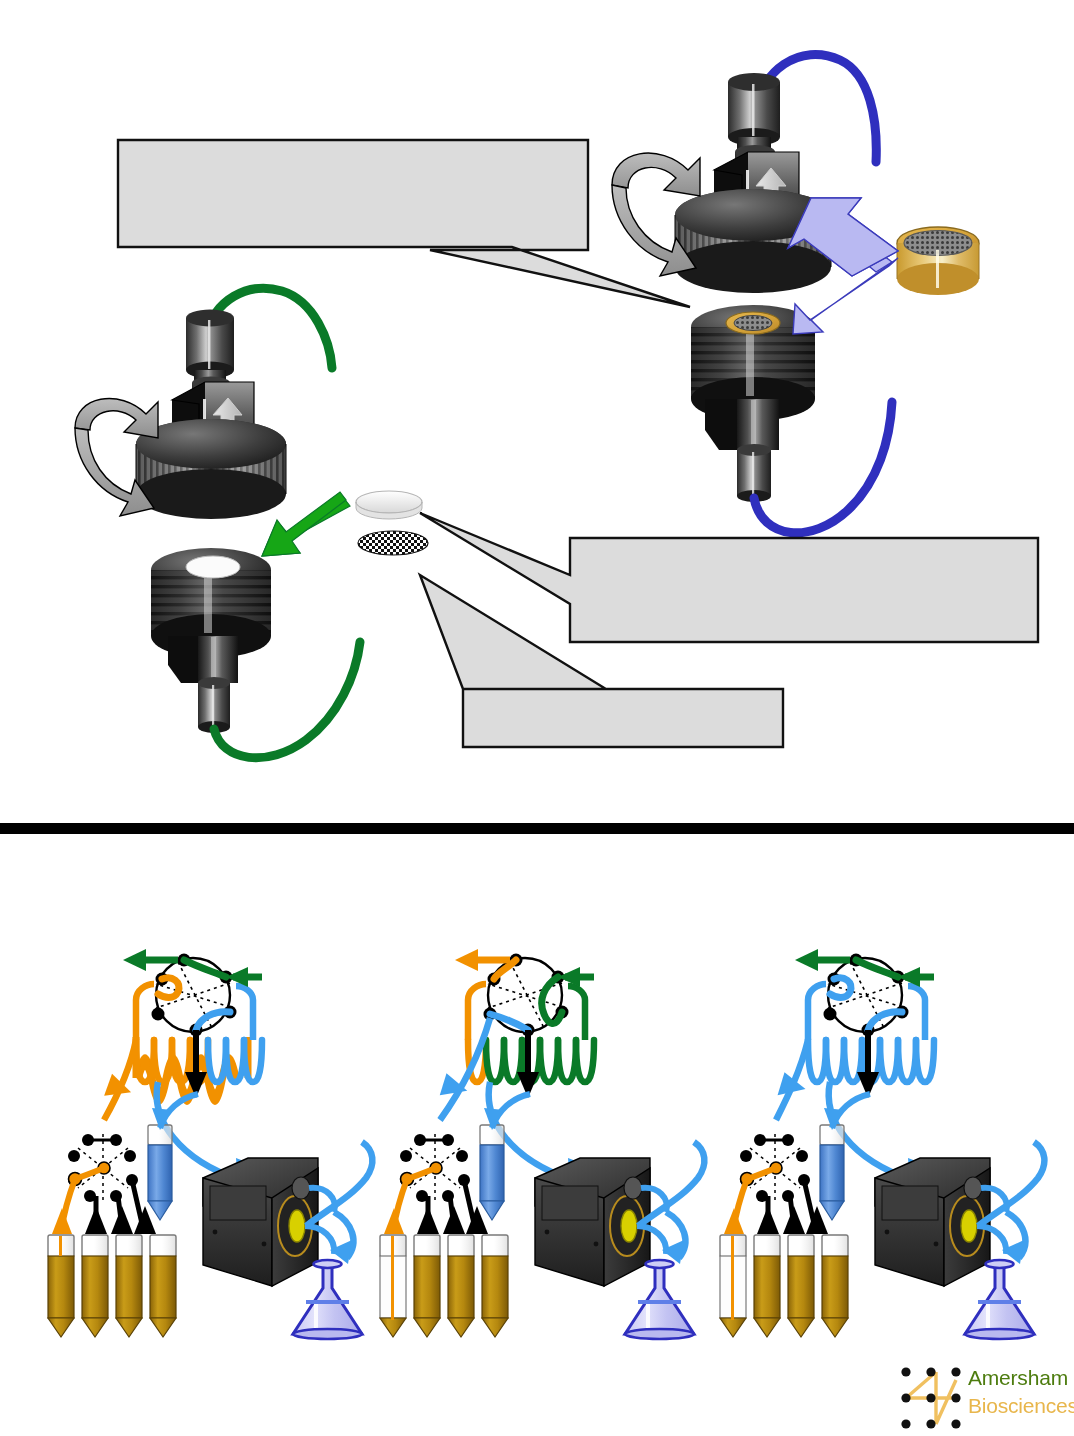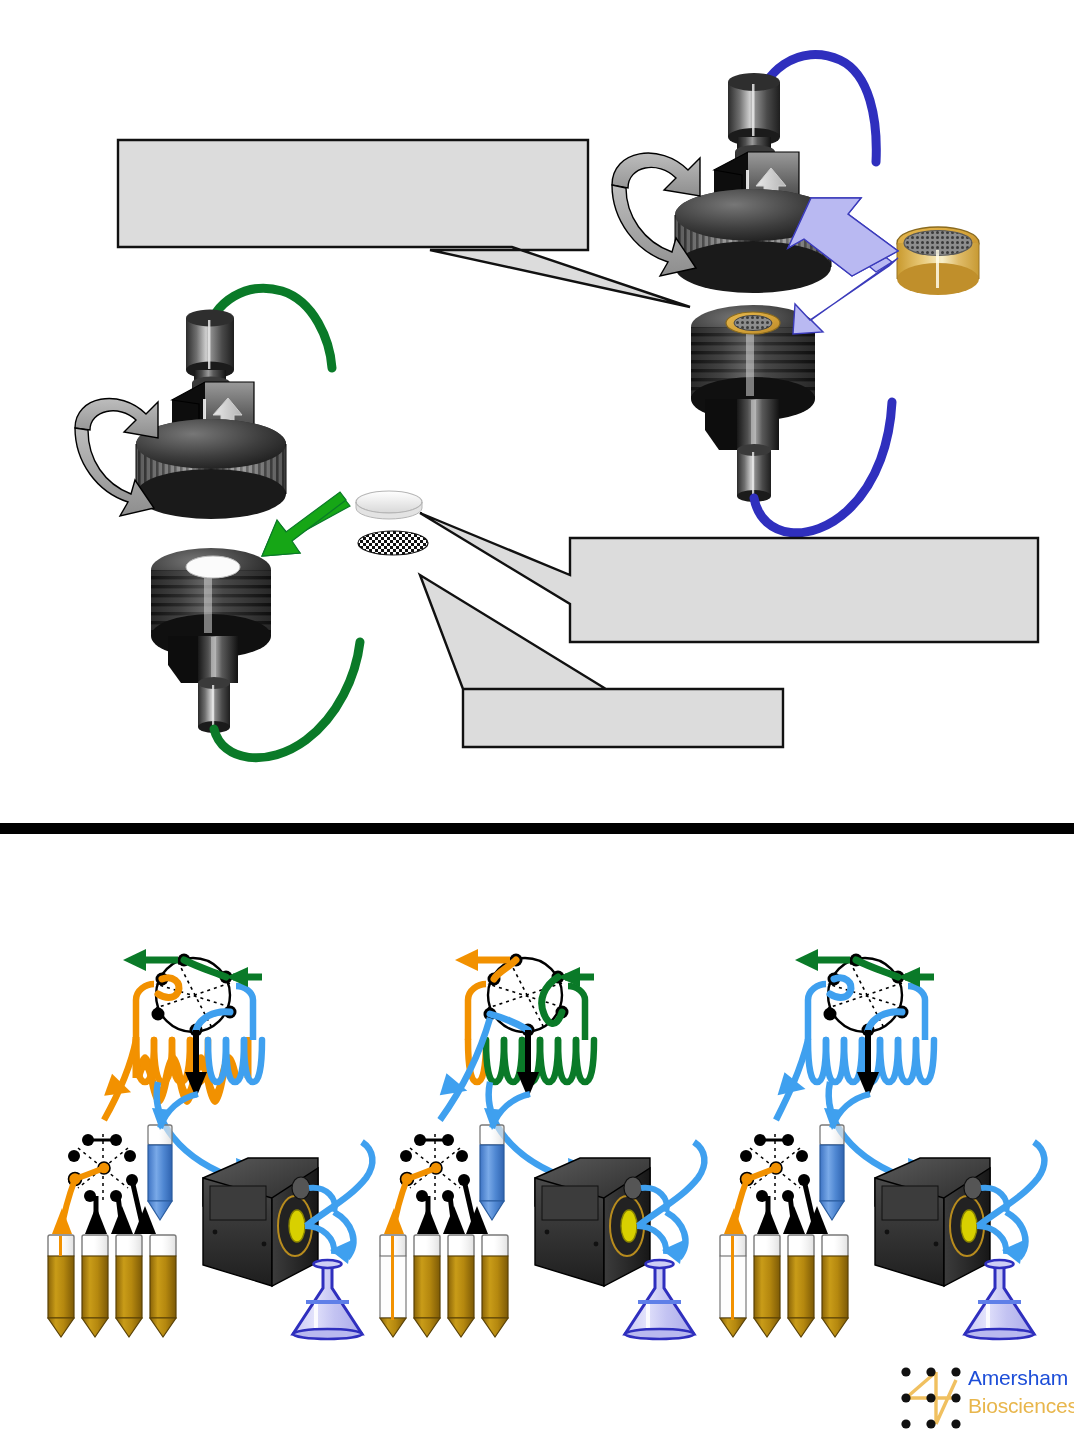--- a/index.html
+++ b/index.html
@@ -6,21 +6,21 @@
   html,body{margin:0;padding:0;background:#ffffff;}
   body{font-family:"Liberation Sans", sans-serif;}
   #page{position:relative;width:1074px;height:1436px;background:#fff;overflow:hidden;}
   .layer{position:absolute;left:0;top:0;width:1074px;height:1436px;}
   .callout-text{
     position:absolute;font-size:13px;color:#000;line-height:1.25;
     white-space:pre-wrap;
   }
   .logo-wrap{position:absolute;left:880px;top:1352px;width:190px;height:84px;}
   .logo-name{
-    position:absolute;left:88px;top:14px;font-size:21px;color:#1d4ed8;
+    position:absolute;left:88px;top:14px;font-size:21px;color:#4d7c0f;
     letter-spacing:-0.2px;font-family:"Liberation Sans", sans-serif;
   }
   .logo-sub{
     position:absolute;left:88px;top:42px;font-size:21px;color:#e8b64c;
     letter-spacing:-0.2px;font-family:"Liberation Sans", sans-serif;
   }
   .divider-bar{position:absolute;left:0;top:823px;width:1074px;height:11px;background:#000;}
 </style>
 </head>
 <body>

